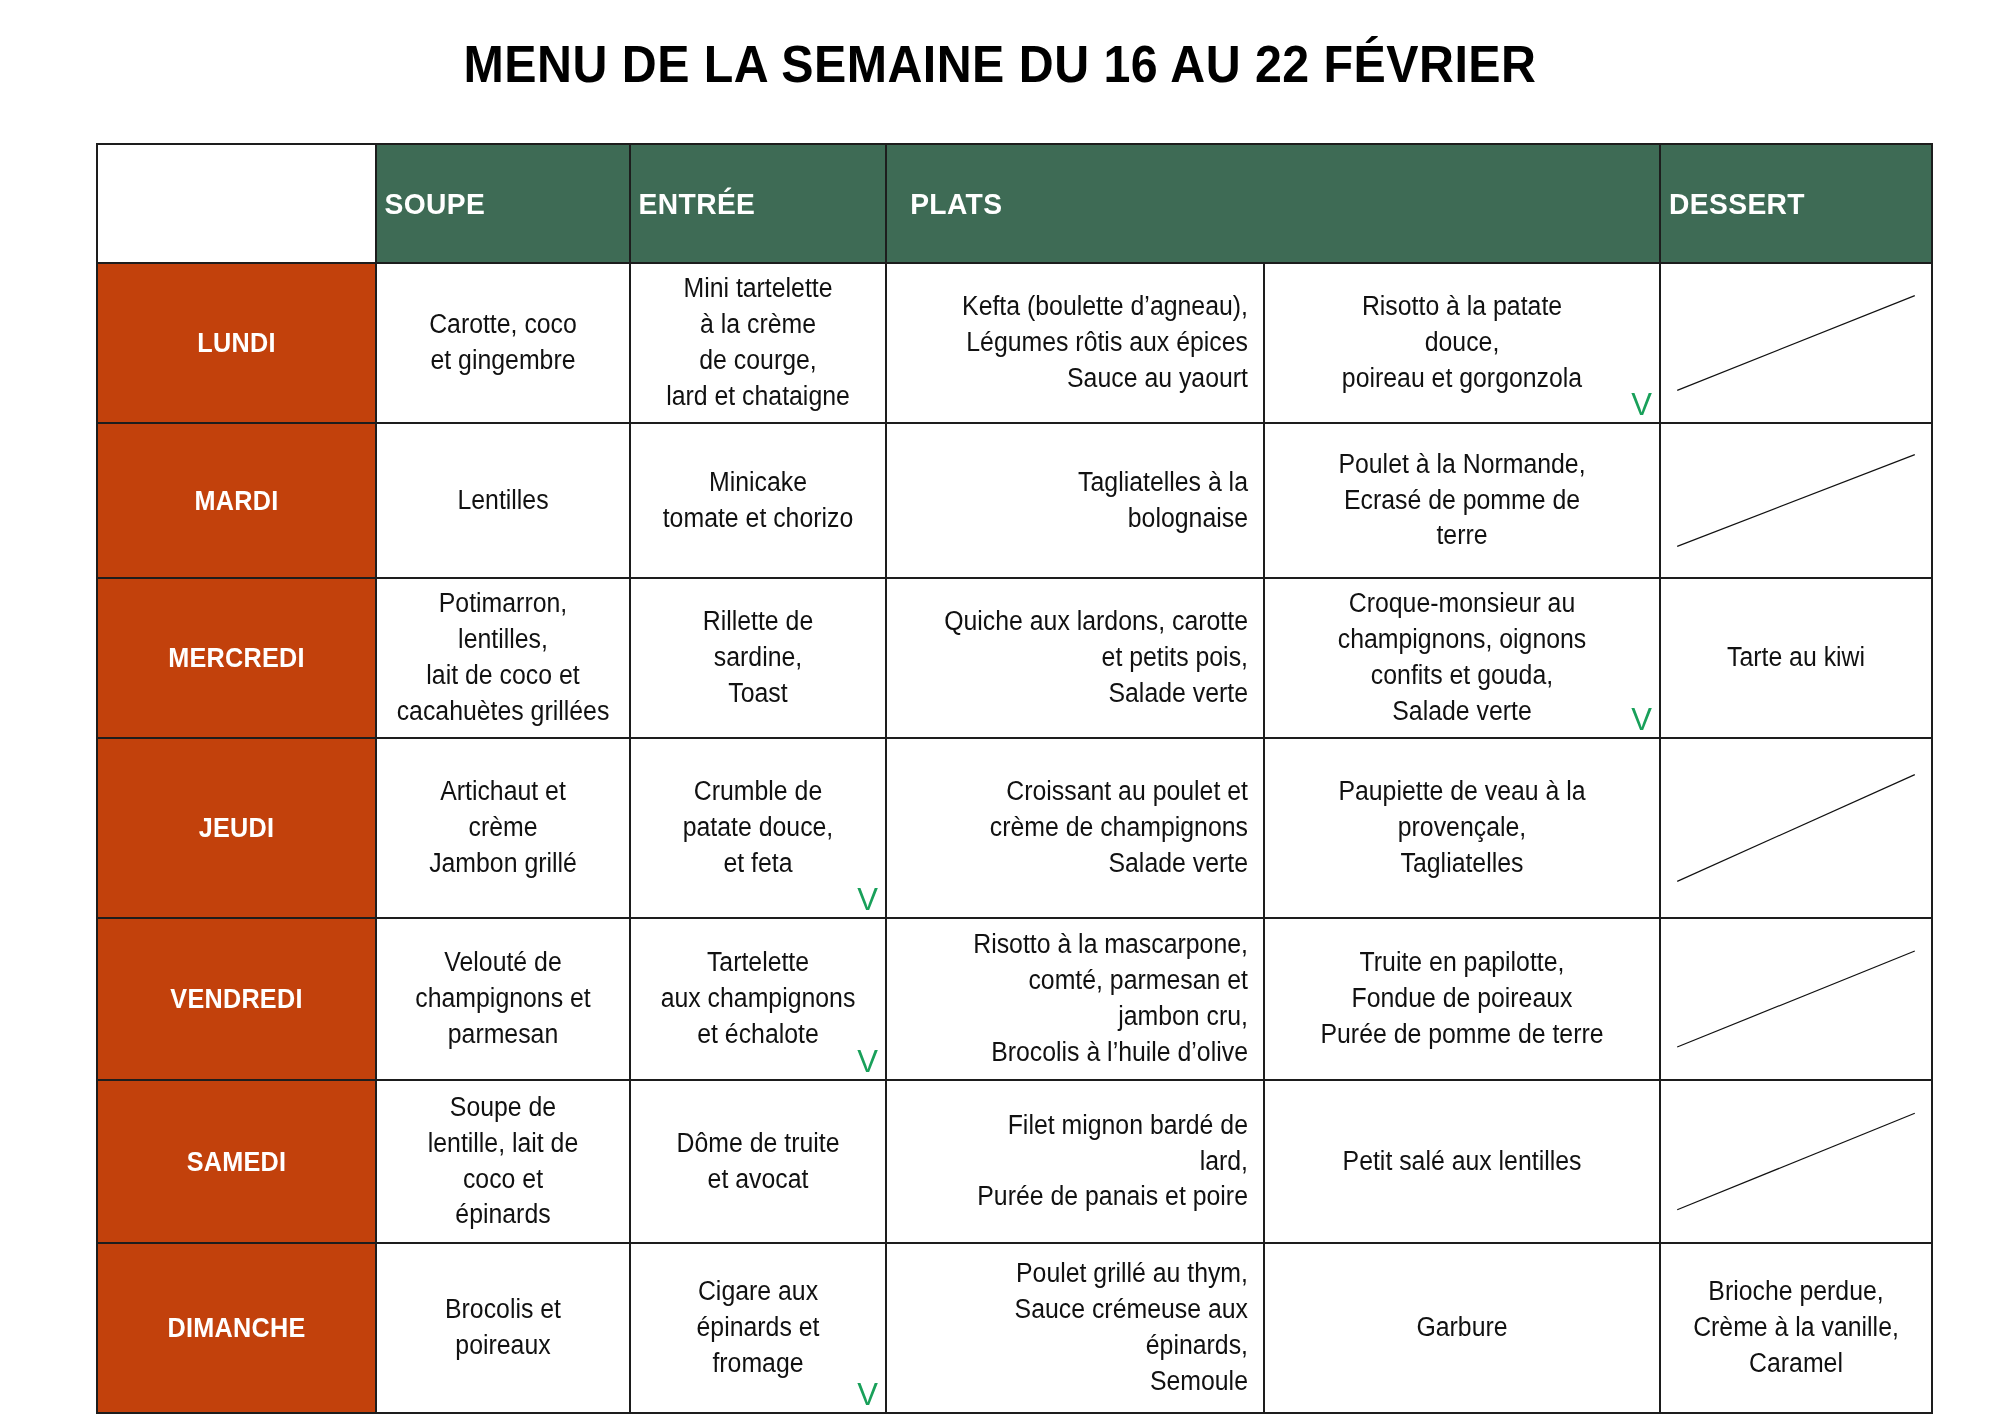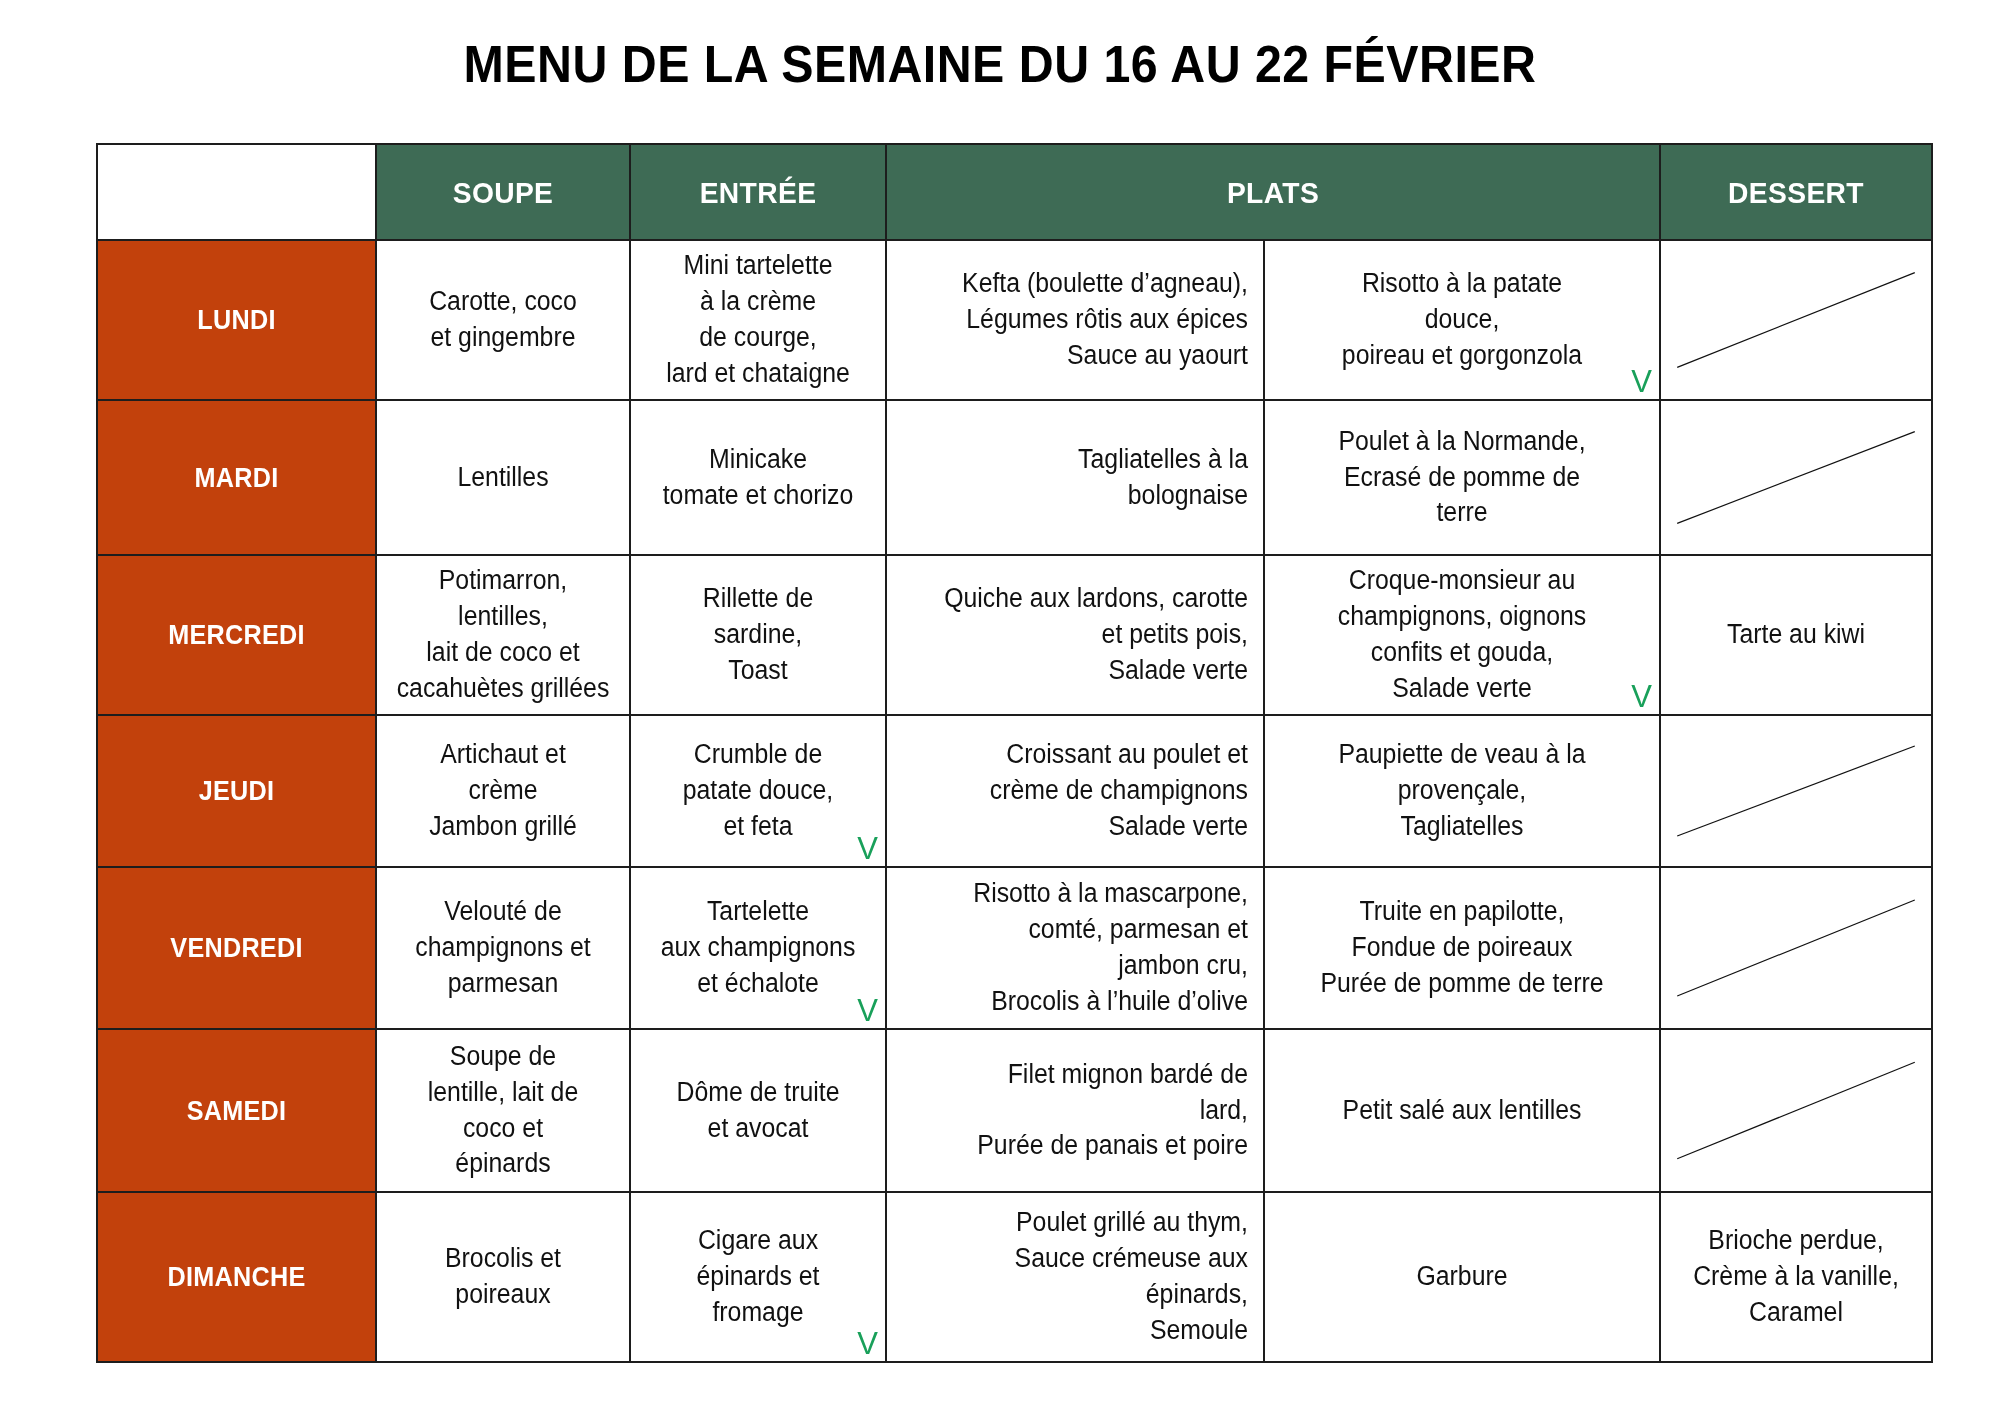--- a/index.html
+++ b/index.html
@@ -61,23 +61,23 @@
   
   .hdr-blank {
     background: #ffffff;
     border: 2px solid #1d1d1d;
   }
   .hdr {
     background: #3e6b55;
     color: #ffffff;
     font-size: 30px;
     font-weight: 700;
-    text-align: center;
+    text-align: left;
     letter-spacing: 0.4px;
-    height: 96px;
+    height: 119px;
     line-height: 1.1;
     vertical-align: middle;
   }
   .hdr-inner { display: block; transform: scaleX(0.94); }
 
   
   .day-cell {
     background: #c2410c;
     color: #ffffff;
     font-size: 28px;
@@ -129,21 +129,21 @@
   .diag svg { display: block; width: 100%; height: 100%; }
   .diag-wrap {
     position: absolute;
     left: 0; top: 0; right: 0; bottom: 0;
   }
 
   
   tr.r-lundi    td { height: 160px; }
   tr.r-mardi    td { height: 155px; }
   tr.r-mercredi td { height: 160px; }
-  tr.r-jeudi    td { height: 152px; }
+  tr.r-jeudi    td { height: 180px; }
   tr.r-vendredi td { height: 162px; }
   tr.r-samedi   td { height: 163px; }
   tr.r-dimanche td { height: 170px; }
 </style>
 </head>
 <body>
 
 <div class="page">
 
   <div class="title">MENU DE LA SEMAINE DU 16 AU 22 FÉVRIER</div>

